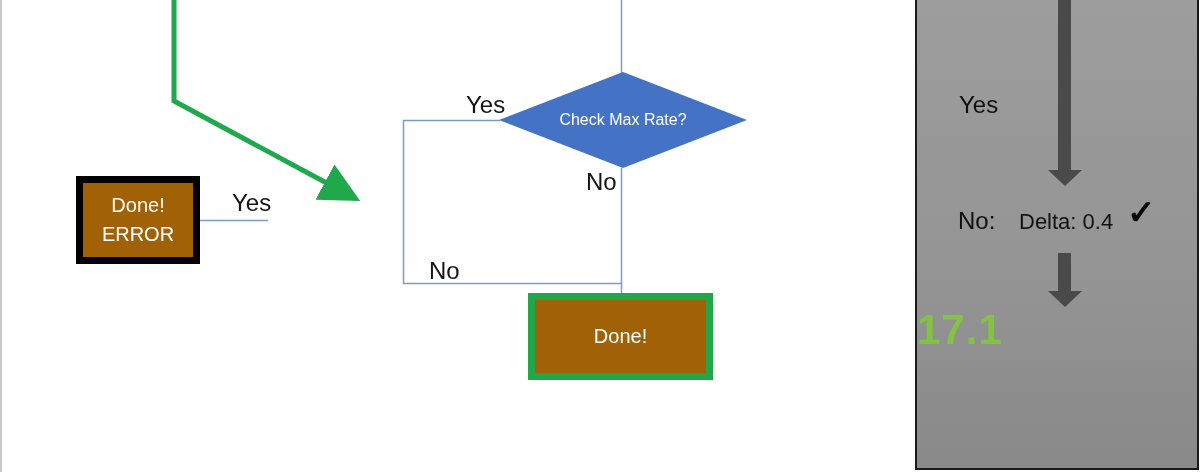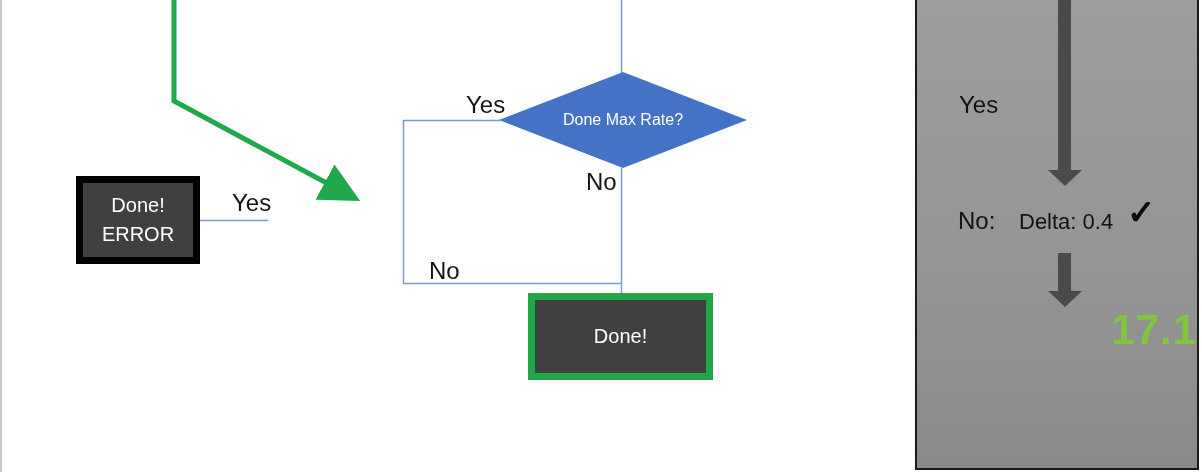--- a/index.html
+++ b/index.html
@@ -41,21 +41,21 @@
   }
   .diamond .diamond-text {
     color: #ffffff;
     font-size: 16px;
     line-height: 20px;
     text-align: center;
     width: 130px;
   }
 
   .flow-box {
-    background: #404040;
+    background: #a16207;
     display: flex;
     flex-direction: column;
     align-items: center;
     justify-content: center;
     color: #ffffff;
   }
   .box-done-error {
     left: 76px; top: 176px;
     width: 124px; height: 88px;
     border: 7px solid #000000;
@@ -124,21 +124,21 @@
   }
   .arrow1-shaft { top: 0; height: 170px; }
   .arrow1-head  { top: 170px; }
   .arrow2-shaft { top: 253px; height: 38px; }
   .arrow2-head  { top: 291px; }
 
   .panel-result {
     position: absolute;
     left: 0; top: 306px;
     width: 100%;
-    text-align: right;
+    text-align: left;
     color: #82C341;
     font-size: 42px;
     font-weight: bold;
     letter-spacing: 1px;
   }
 </style>
 </head>
 <body>
 
 <div class="stage">
@@ -152,21 +152,21 @@
     <path d="M200,220.5 H268" stroke="#7C9AD0" stroke-width="1.5" fill="none"></path>
   </svg>
 
   <div class="shape flow-box box-done-error">
     <div>Done!</div>
     <div>ERROR</div>
   </div>
 
 
   <div class="shape diamond" style="left:499px; top:72px; width:248px; height:96px;">
-    <span class="diamond-text">Done Max Rate?</span>
+    <span class="diamond-text">Check Max Rate?</span>
   </div>
 
   <div class="shape flow-box box-done">
     <div>Done!</div>
   </div>
 
   <svg class="svg-layer green-arrow-layer" viewBox="0 0 1202 472" xmlns="http://www.w3.org/2000/svg">
     <defs>
       <marker id="greenhead" markerWidth="8" markerHeight="8" refX="5" refY="4" orient="auto">
         <path d="M0,0 L8,4 L0,8 Z" fill="#1FA84C"></path>

